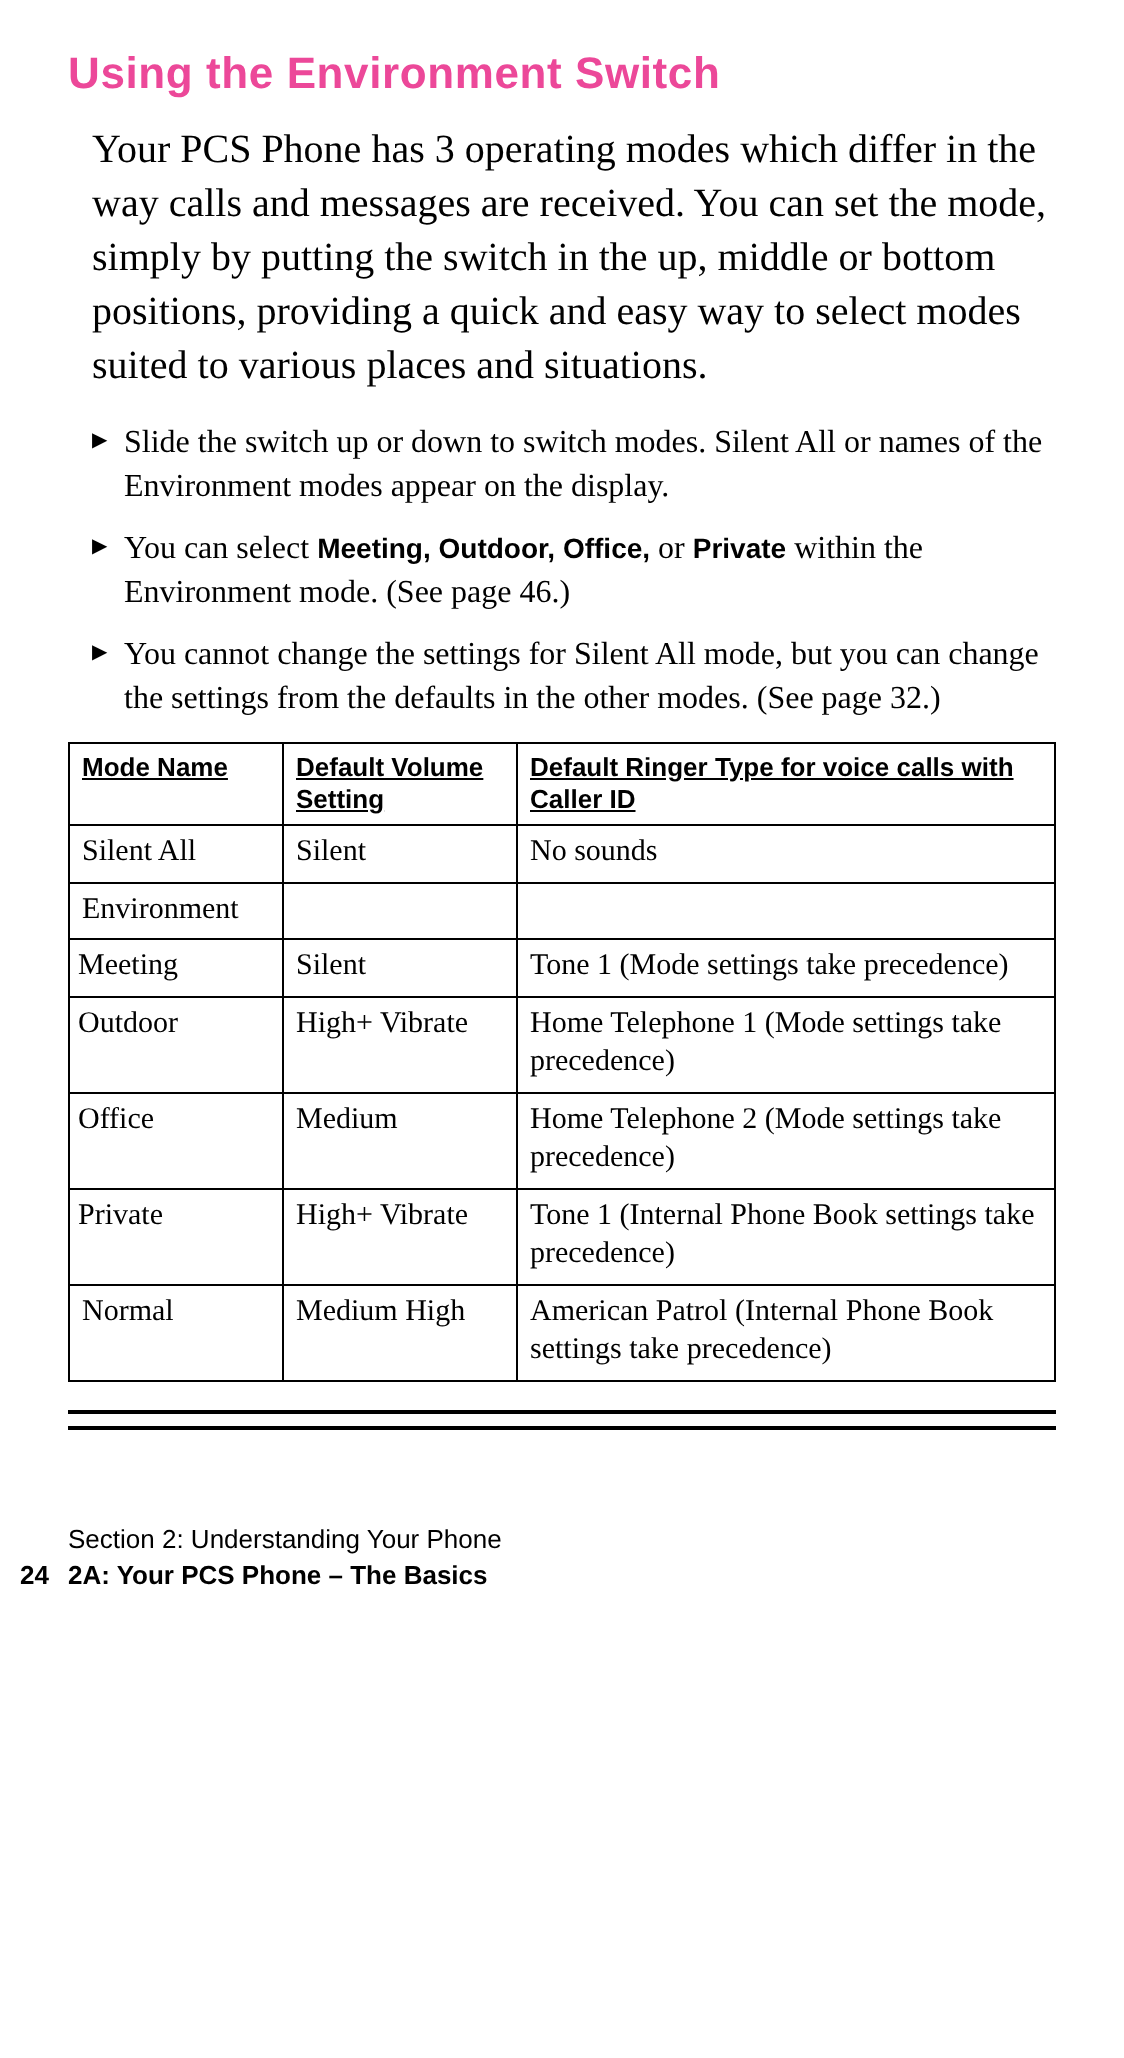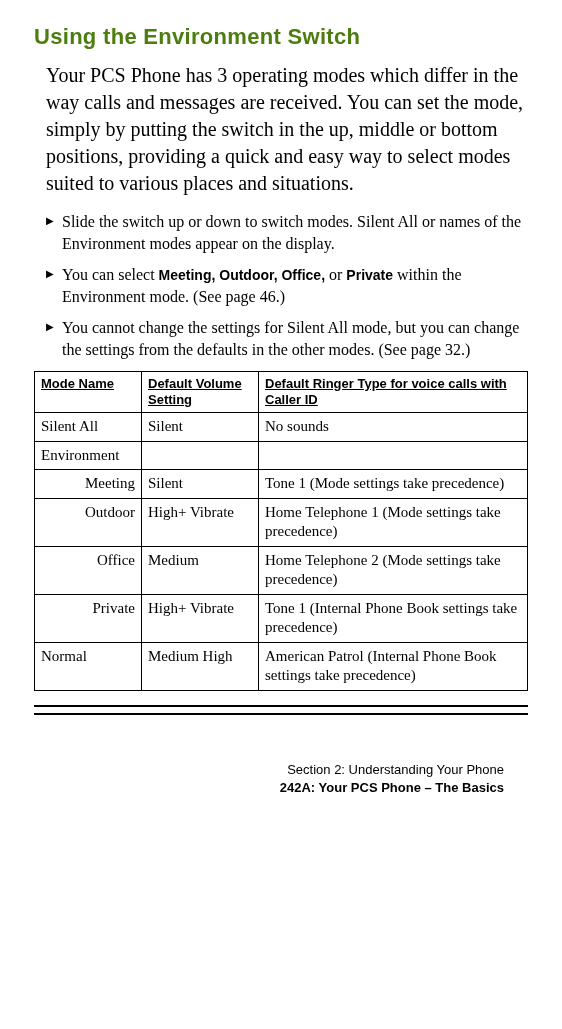--- a/index.html
+++ b/index.html
@@ -10,21 +10,21 @@
     color: #000;
     width: 562px;
   }
   .page {
     padding: 24px 34px 22px 34px;
     box-sizing: border-box;
   }
   .heading {
     font-family: Arial, "Helvetica Neue", Helvetica, sans-serif;
     font-weight: 700;
-    color: #4d7c0f;
+    color: #ec4899;
     font-size: 22px;
     letter-spacing: 0.3px;
     margin: 0 0 12px 0;
     font-stretch: condensed;
   }
   .intro {
     font-size: 20px;
     line-height: 1.35;
     margin: 0 0 14px 12px;
     font-stretch: condensed;
@@ -74,41 +74,40 @@
     text-decoration: underline;
   }
   table.modes td {
     border: 1px solid #000;
     padding: 4px 6px;
     vertical-align: top;
     line-height: 1.3;
   }
   table.modes .col-mode { width: 94px; }
   table.modes .col-vol  { width: 104px; }
-  table.modes .indent { padding-left: 4px; text-align: right; }
+  table.modes .indent { padding-left: 4px; }
   .note-rule {
     border: none;
     border-top: 2px solid #000;
     margin: 6px 0 6px 0;
   }
   .note {
     font-family: Arial, "Helvetica Neue", Helvetica, sans-serif;
     font-size: 13px;
     line-height: 1.35;
     margin: 0;
   }
   .note .nlabel { font-weight: 700; }
   .footer {
     margin-top: 46px;
     font-family: Arial, "Helvetica Neue", Helvetica, sans-serif;
     font-size: 13px;
     line-height: 1.4;
     position: relative;
     left: -24px;
-    text-align: right;
   }
   .footer .f1 { padding-left: 24px; }
   .footer .f2 { font-weight: 700; }
   .footer .pn { display: inline-block; width: 24px; font-weight: 700; }
 </style>
 </head>
 <body>
 
 <div class="page">
 

